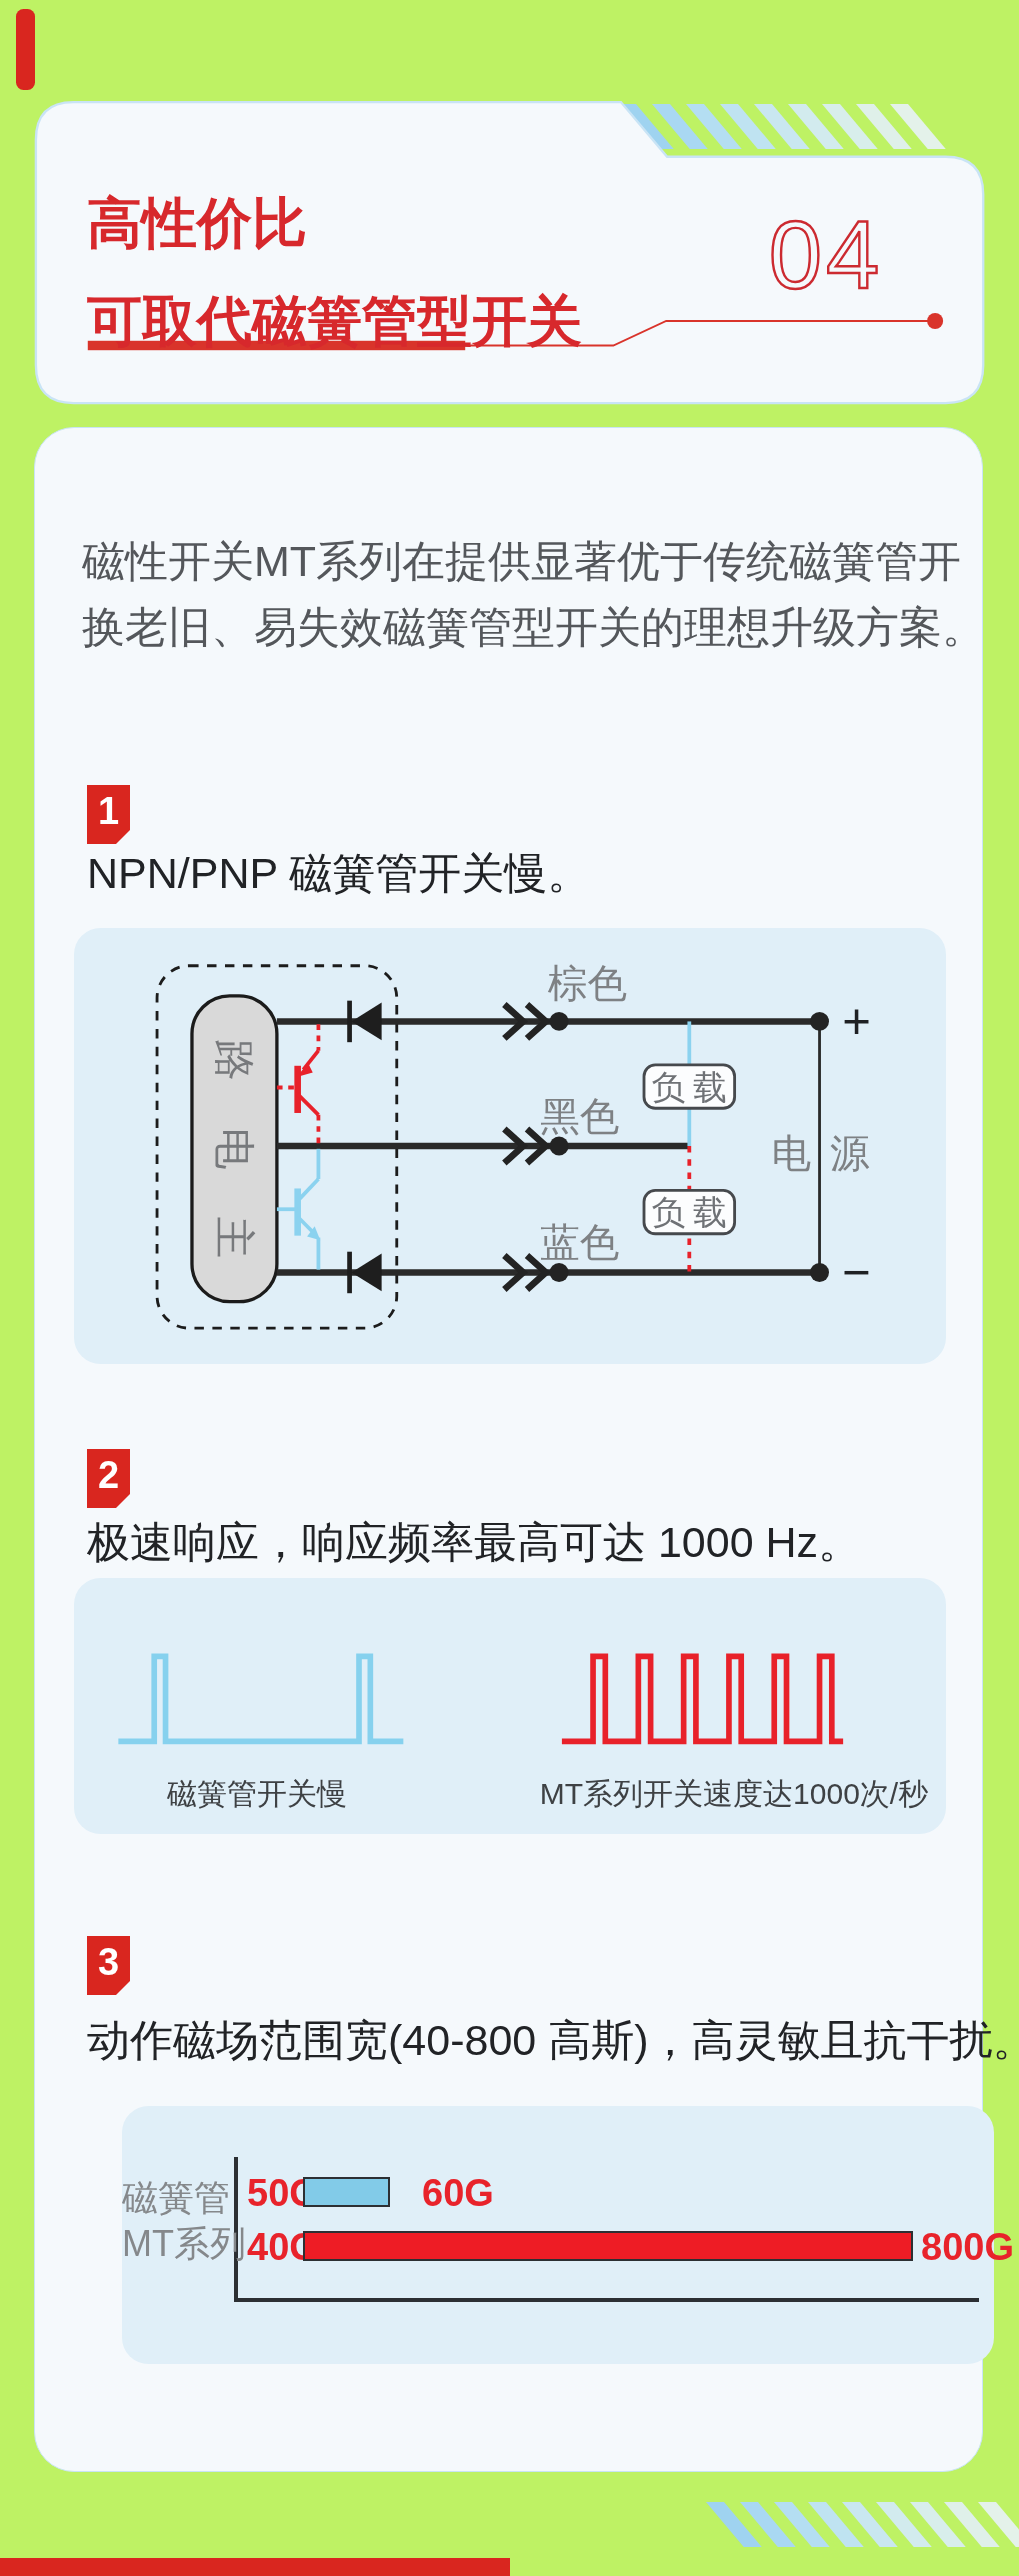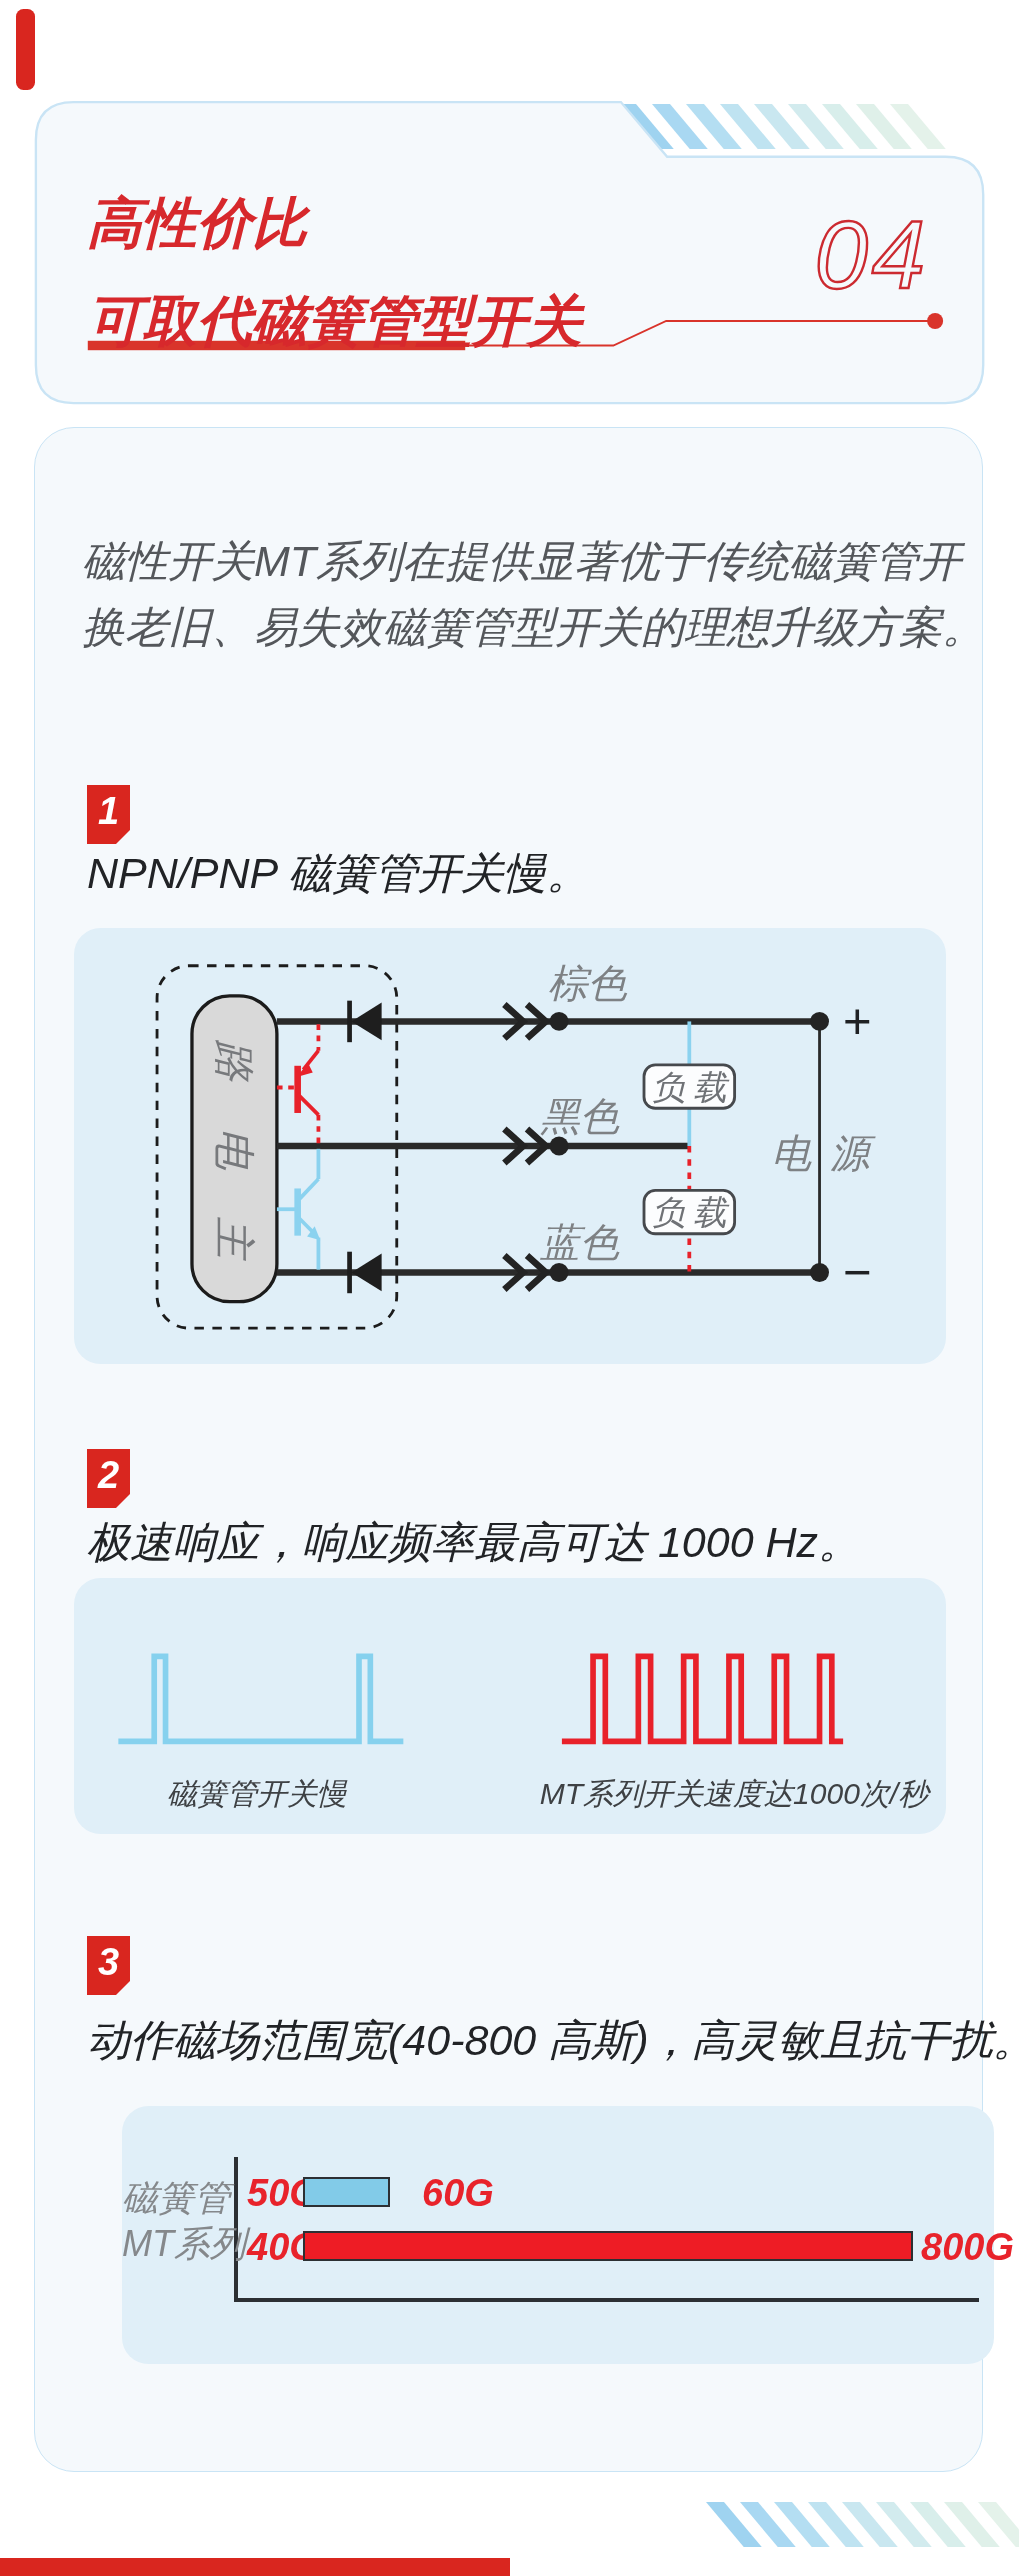--- a/index.html
+++ b/index.html
@@ -1,28 +1,28 @@
 <!DOCTYPE html>
 <html style="font-size:15px"><head>
 <meta charset="utf-8">
 <style>
   html,body{margin:0;padding:0;background:#dfeaf3;}
-  .page{position:relative;width:1019px;height:2576px;background:#ffffff;overflow:hidden;
-        font-family:"Liberation Sans","DejaVu Sans",sans-serif;font-style:italic;}
+  .page{position:relative;width:1019px;height:2576px;background:#bef264;overflow:hidden;
+        font-family:"Liberation Sans","DejaVu Sans",sans-serif;}
   
   .top-red-bar{position:absolute;left:16px;top:9.4px;width:19px;height:81px;border-radius:7.5px;background:#d9261f;}
   .bottom-red-bar{position:absolute;left:0;top:2558px;width:510px;height:18px;background:#d9261f;}
   .stripes-band{position:absolute;height:45px;display:flex;}
   .stripes-band .stripe{width:18px;height:45px;margin-right:16px;transform:skewX(40deg);transform-origin:top left;}
   .stripes-top{left:618px;top:104px;}
   .stripes-bottom{left:706px;top:2502px;}
   
   .header-svg{position:absolute;left:34px;top:100px;width:953px;height:307px;}
   .title{position:absolute;left:87px;top:174px;color:#d7282c;font-weight:bold;font-size:55px;line-height:98px;white-space:nowrap;}
-  .page-number{position:absolute;left:787px;top:200px;width:142px;text-align:right;
+  .page-number{position:absolute;left:755px;top:200px;width:142px;text-align:center;
       font-size:96px;font-weight:100;letter-spacing:3.8px;color:transparent;
       -webkit-text-stroke:2.4px #cc2a30;}
   
   .main-card{position:absolute;left:34px;top:427px;width:947px;height:2043px;background:#f5f9fc;
       border:1.9px solid #c9e4f5;border-radius:40px;}
   .intro{position:absolute;left:82px;top:528px;width:840px;color:#54575b;font-size:43px;}
   .intro .line{height:66px;line-height:66px;text-align:justify;text-align-last:justify;white-space:nowrap;}
   .badge{position:absolute;left:87px;width:43px;height:59px;background:#d9261f;color:#fff;
       font-size:38px;font-weight:bold;text-align:center;line-height:53px;
       clip-path:polygon(0 0,100% 0,100% calc(100% - 14px),calc(100% - 14px) 100%,0 100%);}

